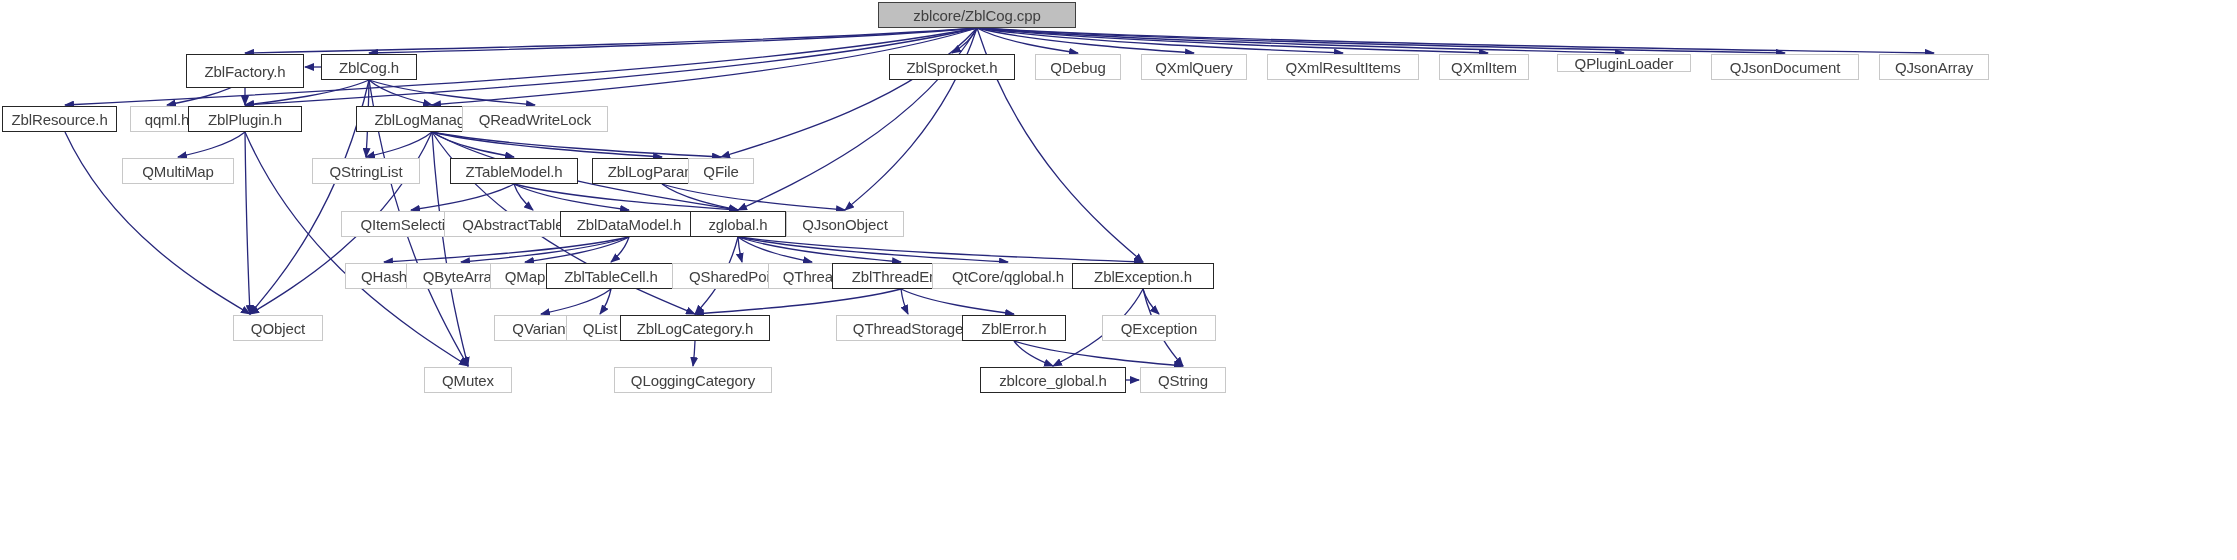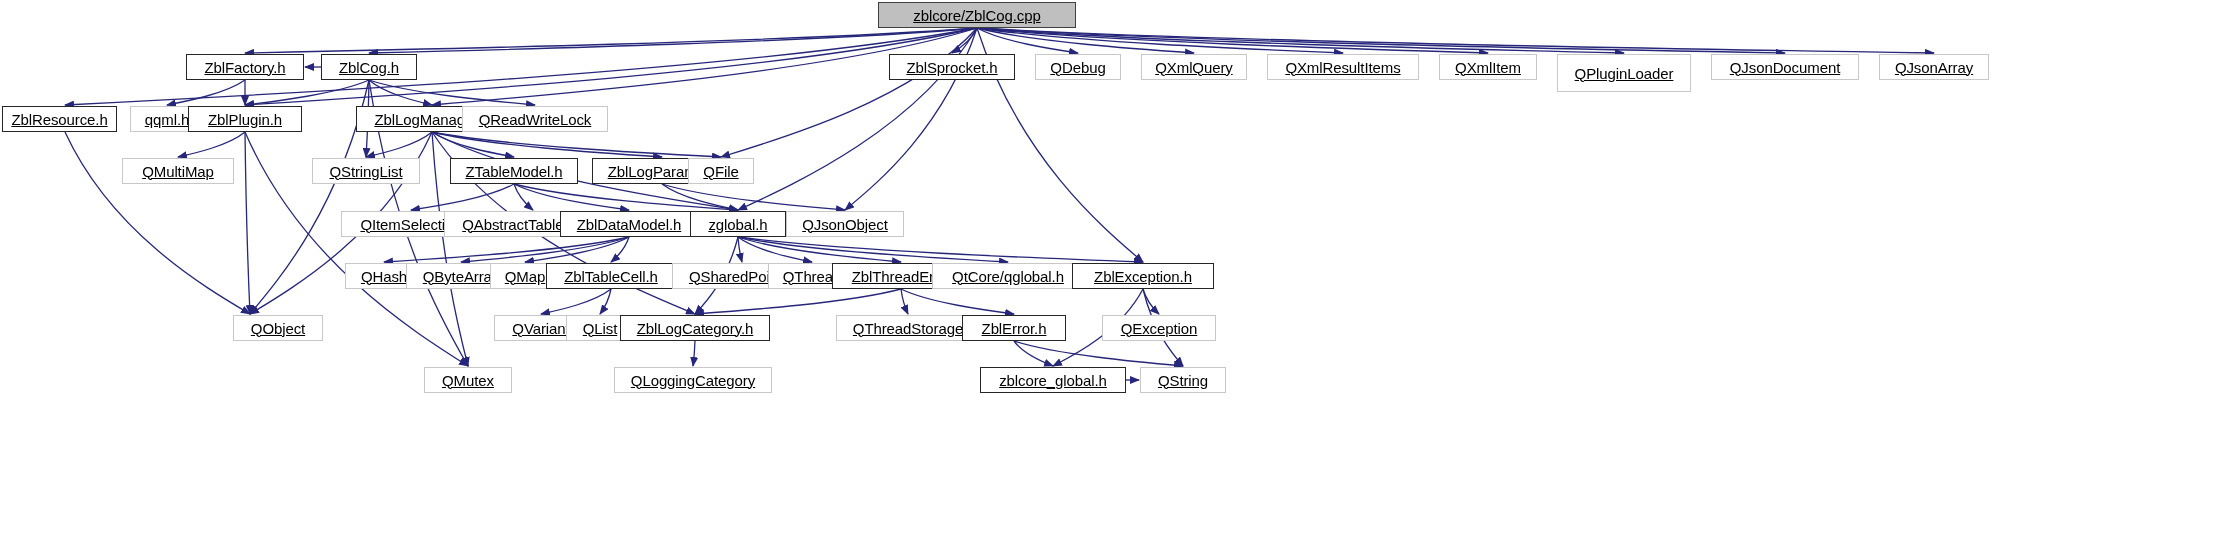--- a/index.html
+++ b/index.html
@@ -1,21 +1,21 @@
 <!DOCTYPE html>
 <html><head>
 <meta charset="utf-8">
 <style>
   html,body{margin:0;padding:0;background:#ffffff;}
   body{width:2237px;height:560px;font-family:"Liberation Sans",sans-serif;overflow:hidden;}
   #graph{position:relative;width:2237px;height:560px;}
   svg.edges{position:absolute;left:0;top:0;width:2237px;height:560px;}
   .node{position:absolute;box-sizing:border-box;display:flex;align-items:center;justify-content:center;
-        background:#ffffff;border:1px solid #c8c8c8;font-size:15px;color:#000000;white-space:nowrap;
-        letter-spacing:-0.1px;text-decoration:underline;}
+        background:#ffffff;border:1px solid #c8c8c8;font-size:15px;color:#404040;white-space:nowrap;
+        letter-spacing:-0.1px;}
   .node.hdr{border:1px solid #262626;border-width:1.5px;}
   .node.root{background:#bfbfbf;border:1px solid #404040;border-width:1.5px;}
 </style>
 </head>
 <body>
 
 <div id="graph">
   <svg class="edges" viewBox="0 0 2237 560">
     <defs>
       <marker id="ah" markerWidth="10" markerHeight="8" refX="9" refY="4" orient="auto" markerUnits="userSpaceOnUse">
@@ -89,42 +89,42 @@
         <path d="M695,341 C694.5,354.75 693.5,362.25 693,366" fill="none" stroke="#26267a" stroke-width="1.3" marker-end="url(#ah)"></path>
         <path d="M1014,341 C1023.75,354.75 1043.25,362.25 1053,366" fill="none" stroke="#26267a" stroke-width="1.3" marker-end="url(#ah)"></path>
         <path d="M1014,341 C1056.25,354.75 1140.75,362.25 1183,366" fill="none" stroke="#26267a" stroke-width="1.3" marker-end="url(#ah)"></path>
         <path d="M1126,380 C1129.25,380 1135.75,380 1139,380" fill="none" stroke="#26267a" stroke-width="1.3" marker-end="url(#ah)"></path>
       </g>
   </svg>
   <div id="node-layer">
       <div class="node root" style="left: 878px; top: 2px; width: 198px; height: 26px;">
         <span>zblcore/ZblCog.cpp</span>
       </div>
-      <div class="node hdr" style="left: 186px; top: 54px; width: 118px; height: 26px; text-align: center;">
+      <div class="node hdr" style="left: 186px; top: 54px; width: 118px; height: 34px; text-align: center;">
         <span>ZblFactory.h</span>
       </div>
       <div class="node hdr" style="left: 321px; top: 54px; width: 96px; height: 26px;">
         <span>ZblCog.h</span>
       </div>
       <div class="node hdr" style="left: 889px; top: 54px; width: 126px; height: 26px;">
         <span>ZblSprocket.h</span>
       </div>
       <div class="node " style="left: 1035px; top: 54px; width: 86px; height: 26px;">
         <span>QDebug</span>
       </div>
       <div class="node " style="left: 1141px; top: 54px; width: 106px; height: 26px;">
         <span>QXmlQuery</span>
       </div>
       <div class="node " style="left: 1267px; top: 54px; width: 152px; height: 26px;">
         <span>QXmlResultItems</span>
       </div>
-      <div class="node " style="left: 1439px; top: 54px; width: 98px; height: 26px;">
+      <div class="node " style="left: 1439px; top: 54px; width: 90px; height: 26px;">
         <span>QXmlItem</span>
       </div>
-      <div class="node " style="left: 1557px; top: 54px; width: 134px; height: 38px;">
+      <div class="node " style="left: 1557px; top: 54px; width: 134px; height: 18px;">
         <span>QPluginLoader</span>
       </div>
       <div class="node " style="left: 1711px; top: 54px; width: 148px; height: 26px;">
         <span>QJsonDocument</span>
       </div>
       <div class="node " style="left: 1879px; top: 54px; width: 110px; height: 26px;">
         <span>QJsonArray</span>
       </div>
       <div class="node hdr" style="left: 2px; top: 106px; width: 115px; height: 26px;">
         <span>ZblResource.h</span>

